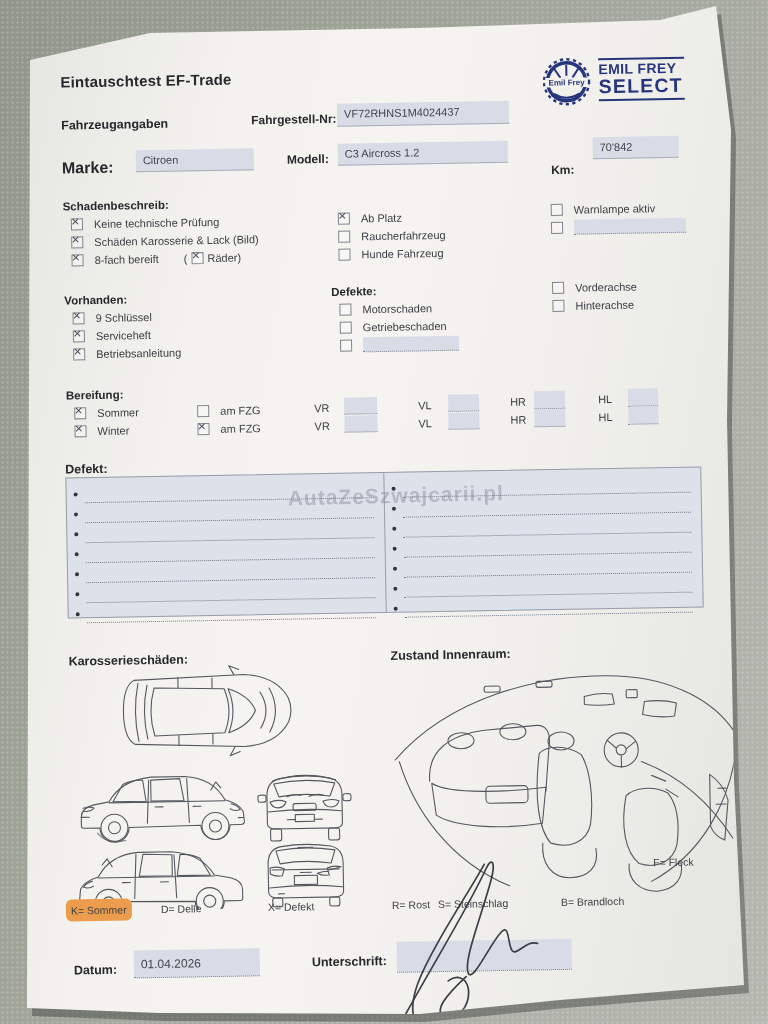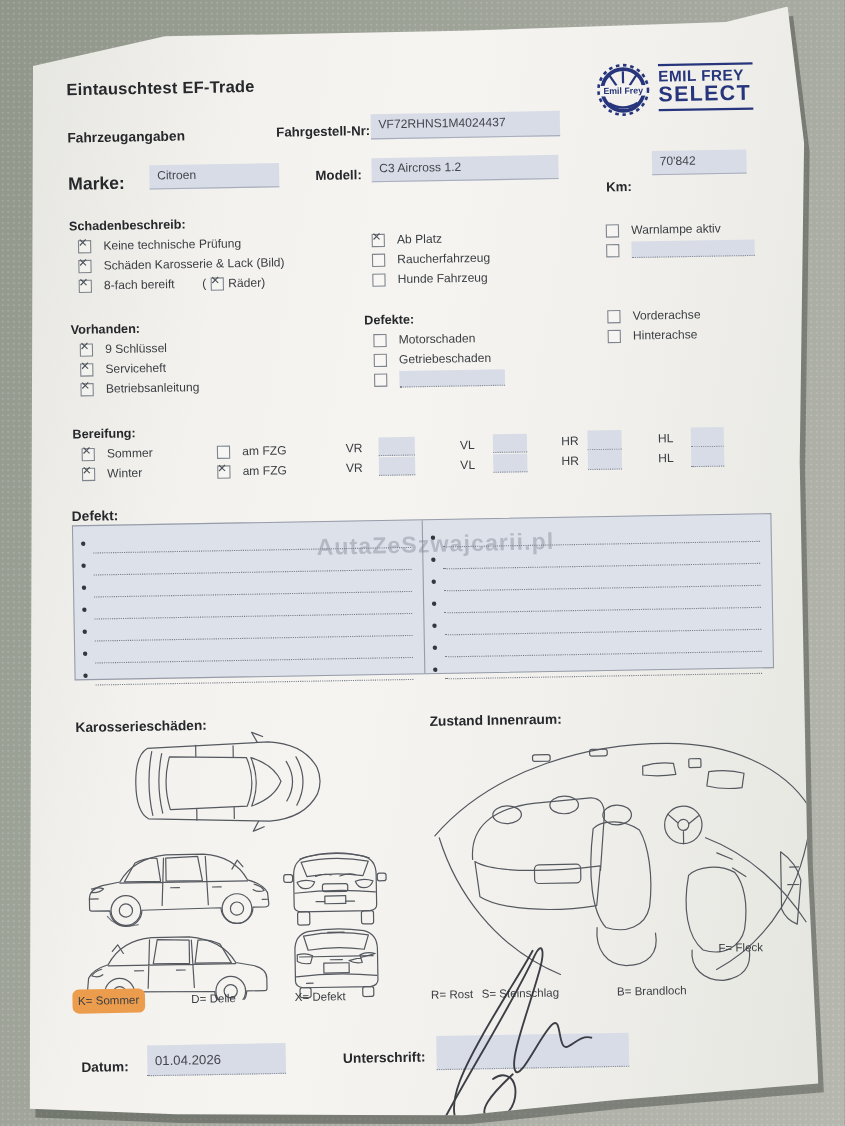--- a/index.html
+++ b/index.html
@@ -342,21 +342,21 @@
           <ellipse cx="172" cy="84" rx="13" ry="9"></ellipse>
           <path d="M152,186 C150,206 160,220 178,221 C198,221 208,210 205,192"></path>
           <path d="M236,140 C230,170 234,196 248,208 C266,214 282,206 286,190 C290,166 286,148 278,138 C264,130 244,132 236,140 Z"></path>
           <path d="M238,208 C236,224 248,236 266,236 C284,234 292,224 290,208"></path>
           <path d="M320,120 q14,10 18,26 l-4,40 q-10,-4 -14,-14 Z"></path>
           <path d="M328,134 h8 M326,150 h10"></path>
         </svg>
       </div>
 
       <div class="legend-item highlight" style="left:64px;top:899px;">K= Sommer</div>
-      <div class="legend-item" style="left:167px;top:899px;">D= Delle</div>
+      <div class="legend-item" style="left:154px;top:899px;">D= Delle</div>
       <div class="legend-item" style="left:261px;top:899px;">X= Defekt</div>
       <div class="legend-item" style="left:354px;top:899px;margin-left:31px;">R= Rost</div>
       <div class="legend-item" style="left:431px;top:899px;">S= Steinschlag</div>
       <div class="legend-item" style="left:554px;top:899px;">B= Brandloch</div>
       <div class="legend-item" style="left:647px;top:861px;">F= Fleck</div>
 
       <div class="abs b" style="left:66px;top:958px;font-size:12.5px;">Datum:</div>
       <div class="abs field dotted" style="left:126px;top:946px;width:126px;height:28px;">
         <span class="v" style="padding-top:7px;font-size:12px;">01.04.2026</span>
       </div>

